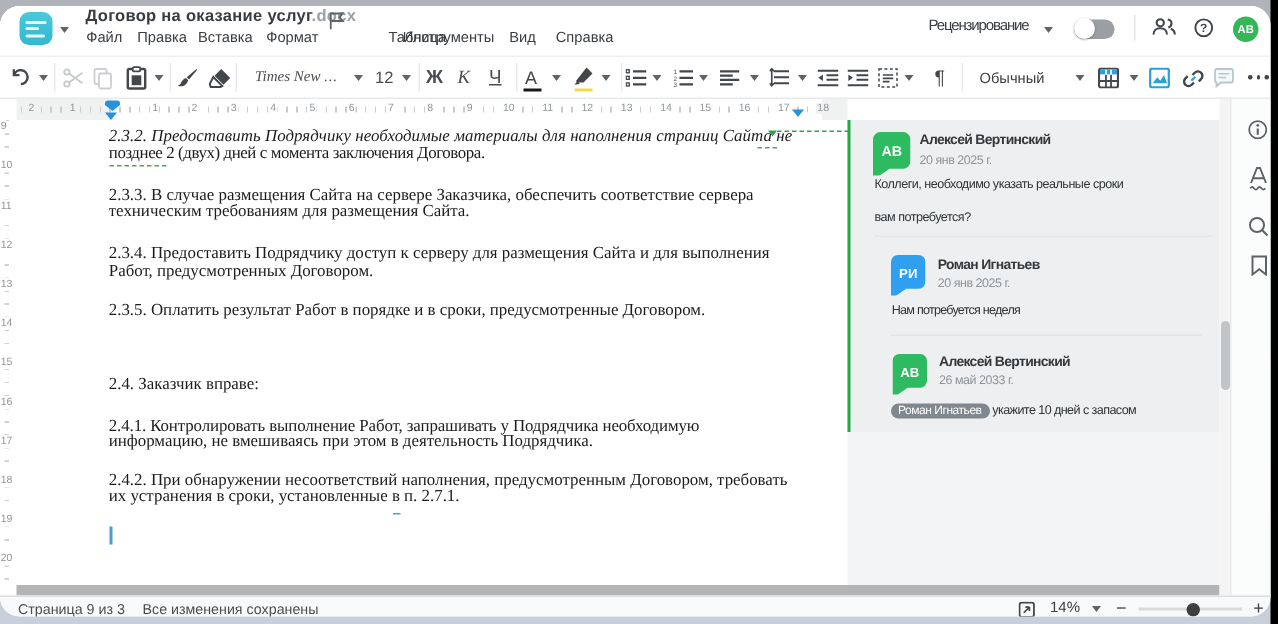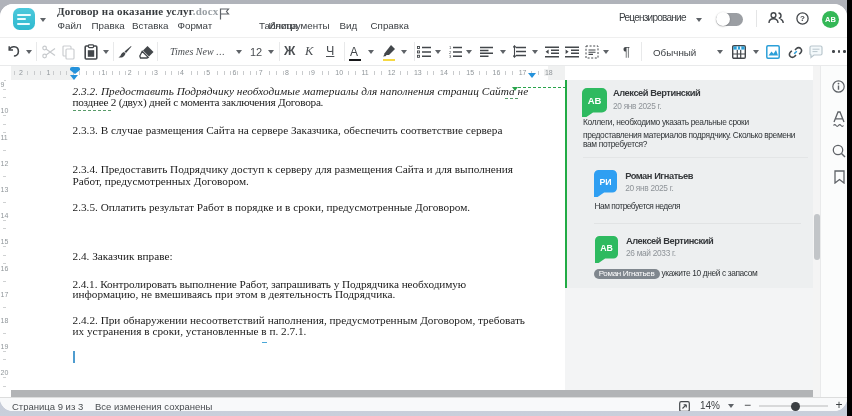--- a/index.html
+++ b/index.html
@@ -30,21 +30,21 @@
   <div id="win">
 
     <div id="header" class="abs" style="left:0;top:0;width:847px;height:33px;background:#fff;"></div>
 
     <div class="abs" style="left:13px;top:4px;width:22px;height:22px;border-radius:6.5px;background:linear-gradient(180deg,#4cc9dc,#2fb9cf);"></div>
     <div class="abs" style="left:17px;top:9.5px;width:14px;height:2.4px;border-radius:1px;background:#eafcff;"></div>
     <div class="abs" style="left:17px;top:14px;width:9px;height:2.4px;border-radius:1px;background:#eafcff;"></div>
     <div class="abs" style="left:17px;top:18.5px;width:12.5px;height:2.4px;border-radius:1px;background:#eafcff;"></div>
     <div class="car" style="left:40px;top:13.5px;"></div>
 
-    <div class="abs nw" style="left:57px;top:1.1px;font-size:11px;letter-spacing:0.2px;font-weight:bold;color:#383c40;font-family:Liberation Serif, serif;">Договор на оказание услуг<span style="color:#9aa0a5;font-weight:bold;">.docx</span></div>
+    <div class="abs nw" style="left:57px;top:1.1px;font-size:11px;letter-spacing:0.2px;font-weight:bold;color:#383c40;">Договор на оказание услуг<span style="color:#9aa0a5;font-weight:bold;">.docx</span></div>
 
     <svg class="abs" style="left:219px;top:3.8px;" width="11" height="12" viewBox="0 0 11 12">
       <path d="M1.5 0.5 V11.5 M1.5 1 H9.5 L7.5 3.5 L9.5 6 H1.5" fill="none" stroke="#5f6368" stroke-width="1.2"></path>
     </svg>
 
     <div class="menu" style="left:57.5px;">Файл</div>
     <div class="menu" style="left:91.5px;text-align:right;">Правка</div>
     <div class="menu" style="left:132px;">Вставка</div>
     <div class="menu" style="left:177.5px;">Формат</div>
     <div class="menu" style="left:222px;margin-left:37px;">Таблица</div>
@@ -288,20 +288,21 @@
         <div class="ticknum" style="left:0.5px;top:183.5px;background:#fff;padding:1px 0;">16</div>
         <div class="ticknum" style="left:0.5px;top:209.7px;background:#fff;padding:1px 0;">17</div>
         <div class="ticknum" style="left:0.5px;top:235.9px;background:#fff;padding:1px 0;">18</div>
         <div class="ticknum" style="left:0.5px;top:262.1px;background:#fff;padding:1px 0;">19</div>
         <div class="ticknum" style="left:0.5px;top:288.3px;background:#fff;padding:1px 0;">20</div>
     </div>
 
     <div class="doc" style="left:72.5px;top:81.2px;letter-spacing:0.04px;font-style:italic;">2.3.2. Предоставить Подрядчику необходимые материалы для наполнения страниц Сайта не</div>
     <div class="doc" style="left:72.5px;top:92.4px;letter-spacing:-0.27px;">позднее 2 (двух) дней с момента заключения Договора.</div>
     <div class="doc" style="left:72.5px;top:119.5px;">2.3.3. В случае размещения Сайта на сервере Заказчика, обеспечить соответствие сервера</div>
+    <div class="doc" style="left:72.5px;top:130.8px;">техническим требованиям для размещения Сайта.</div>
     <div class="doc" style="left:72.5px;top:158.7px;">2.3.4. Предоставить Подрядчику доступ к серверу для размещения Сайта и для выполнения</div>
     <div class="doc" style="left:72.5px;top:170.6px;">Работ, предусмотренных Договором.</div>
     <div class="doc" style="left:72.5px;top:197.1px;">2.3.5. Оплатить результат Работ в порядке и в сроки, предусмотренные Договором.</div>
     <div class="doc" style="left:72.5px;top:245.5px;">2.4. Заказчик вправе:</div>
     <div class="doc" style="left:72.5px;top:273.5px;letter-spacing:-0.07px;text-align:center;">2.4.1. Контролировать выполнение Работ, запрашивать у Подрядчика необходимую</div>
     <div class="doc" style="left:72.5px;top:284.4px;">информацию, не вмешиваясь при этом в деятельность Подрядчика.</div>
     <div class="doc" style="left:72.5px;top:309.7px;">2.4.2. При обнаружении несоответствий наполнения, предусмотренным Договором, требовать</div>
     <div class="doc" style="left:72.5px;top:321.2px;">их устранения в сроки, установленные в п. 2.7.1.</div>
 
     <div class="abs" style="left:73px;top:347px;width:1.5px;height:11.5px;background:#4f9ccf;"></div>
@@ -313,21 +314,20 @@
     <div class="abs" style="left:504.5px;top:93.8px;width:13px;height:0;border-top:1.5px dashed #579b68;"></div>
     <div class="abs" style="left:73px;top:105.9px;width:38px;height:0;border-top:1.5px dashed #579b68;"></div>
 
     <svg class="abs" style="left:581.5px;top:83.6px;" width="25" height="29" viewBox="0 0 25 29">
       <path d="M5 0 H20 A5 5 0 0 1 25 5 V19.5 A5 5 0 0 1 20 24.5 H11 L0 32 V5 A5 5 0 0 1 5 0 Z" fill="#2eba60"></path>
       <text x="12.5" y="16.2" font-size="9.5" font-weight="bold" fill="#fff" text-anchor="middle" font-family="Liberation Sans">АВ</text>
     </svg>
     <div class="cname" style="left:613px;top:84.2px;">Алексей Вертинский</div>
     <div class="cdate" style="left:613px;top:97.9px;">20 янв 2025 г.</div>
     <div class="cbody" style="left:583px;top:114px;">Коллеги, необходимо указать реальные сроки</div>
-    <div class="cbody" style="left:583px;top:126.8px;letter-spacing:-0.36px;">предоставления материалов подрядчику. Сколько времени</div>
     <div class="cbody" style="left:583px;top:136.1px;">вам потребуется?</div>
 
     <svg class="abs" style="left:594px;top:165.7px;" width="23" height="27" viewBox="0 0 23 27">
       <path d="M4.6 0 H18.4 A4.6 4.6 0 0 1 23 4.6 V17.9 A4.6 4.6 0 0 1 18.4 22.5 H10.1 L0 29.5 V4.6 A4.6 4.6 0 0 1 4.6 0 Z" fill="#2f9ff2"></path>
       <text x="11.5" y="15" font-size="8.8" font-weight="bold" fill="#fff" text-anchor="middle" font-family="Liberation Sans">РИ</text>
     </svg>
     <div class="cname" style="left:625.2px;top:166.6px;">Роман Игнатьев</div>
     <div class="cdate" style="left:625.2px;top:179.7px;">20 янв 2025 г.</div>
     <div class="cbody" style="left:594.5px;top:197.7px;letter-spacing:-0.5px;">Нам потребуется неделя</div>
 

